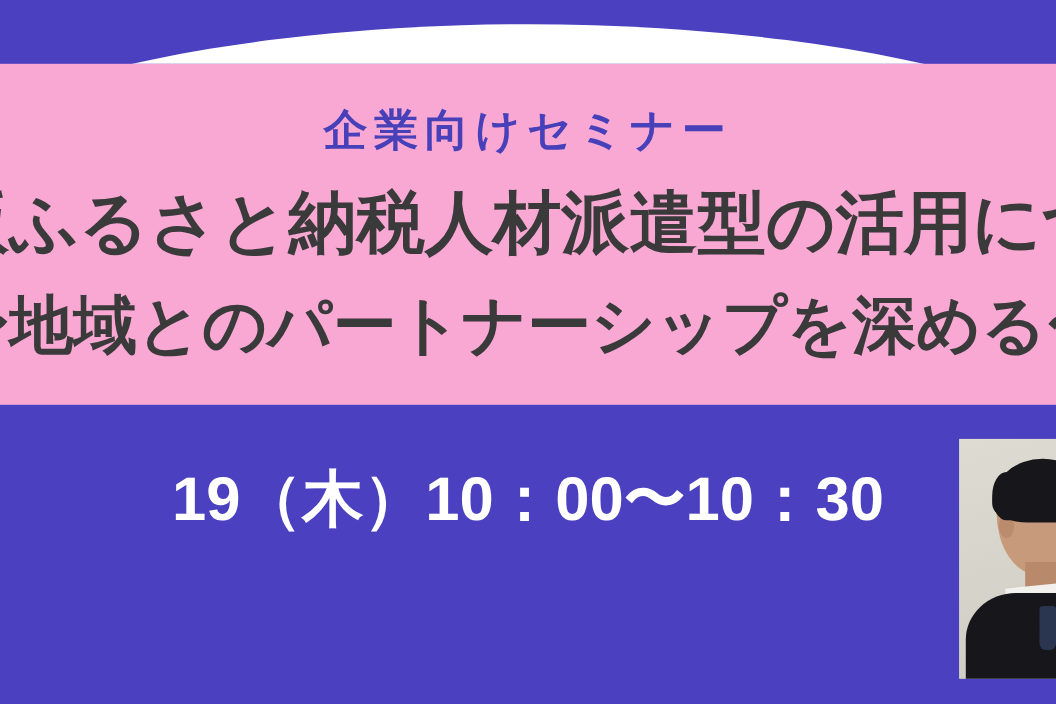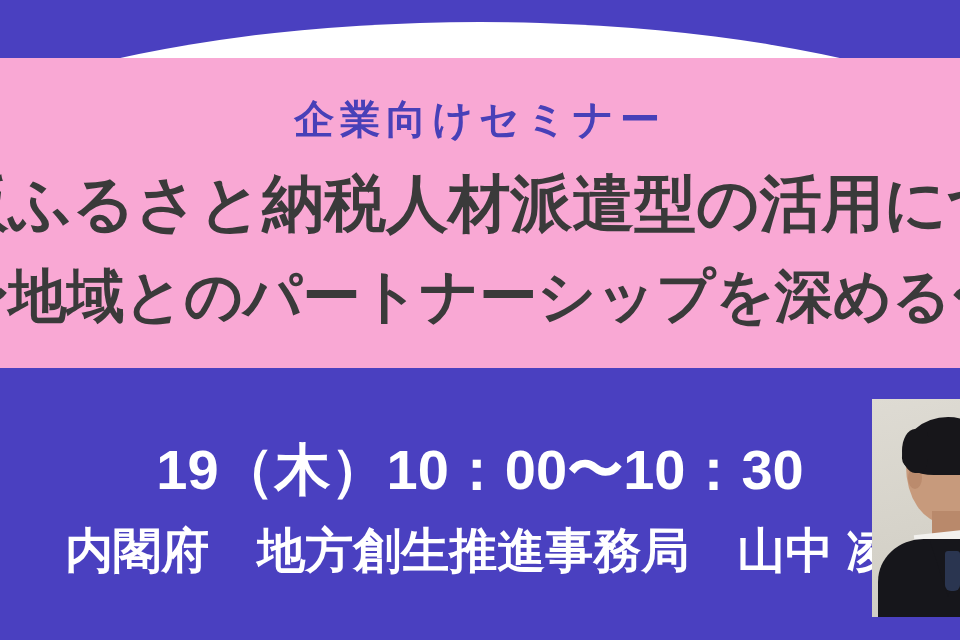--- a/index.html
+++ b/index.html
@@ -105,21 +105,21 @@
     top: 368px;
     width: 960px;
     height: 272px;
     background: #4a40c0;
     overflow: hidden;
   }
 
   .datetime-wrap {
     position: absolute;
     left: 0;
-    top: 66px;
+    top: 50px;
     width: 960px;
     height: 76px;
     overflow: hidden;
   }
   .datetime {
     position: absolute;
     left: 50%;
     top: 0;
     transform: translateX(-50%);
     color: #ffffff;
@@ -270,23 +270,20 @@
   <div class="subtitle-wrap">
     <div class="subtitle">〜地域とのパートナーシップを深める〜</div>
   </div>
 
   <div class="bottom-band">
 
     <div class="datetime-wrap">
       <div class="datetime">19（木）10：00〜10：30</div>
     </div>
 
-    <div class="speaker-wrap">
-      <div class="speaker">内閣府　地方創生推進事務局　山中 凌</div>
-    </div>
 
   </div>
 
   <div class="portrait">
     <div class="portrait-bg"></div>
     <div class="p-head"></div>
     <div class="p-ear"></div>
     <div class="p-hair"></div>
     <div class="p-hair2"></div>
     <div class="p-neck"></div>

